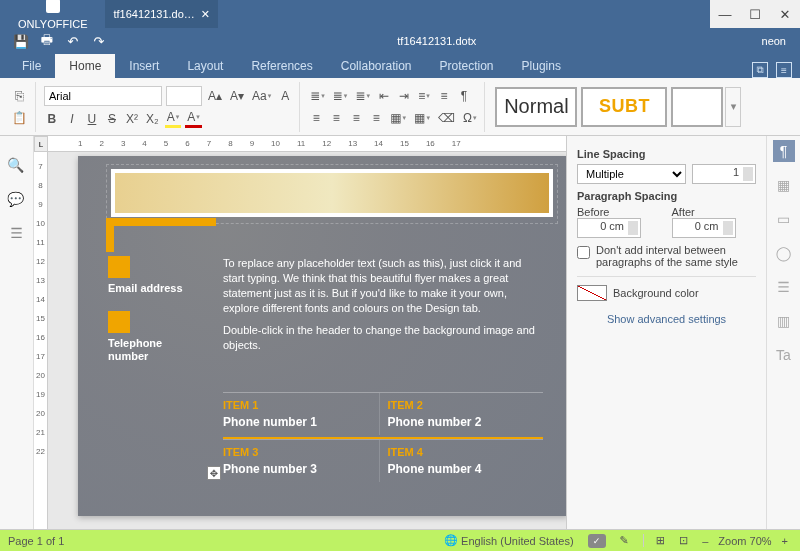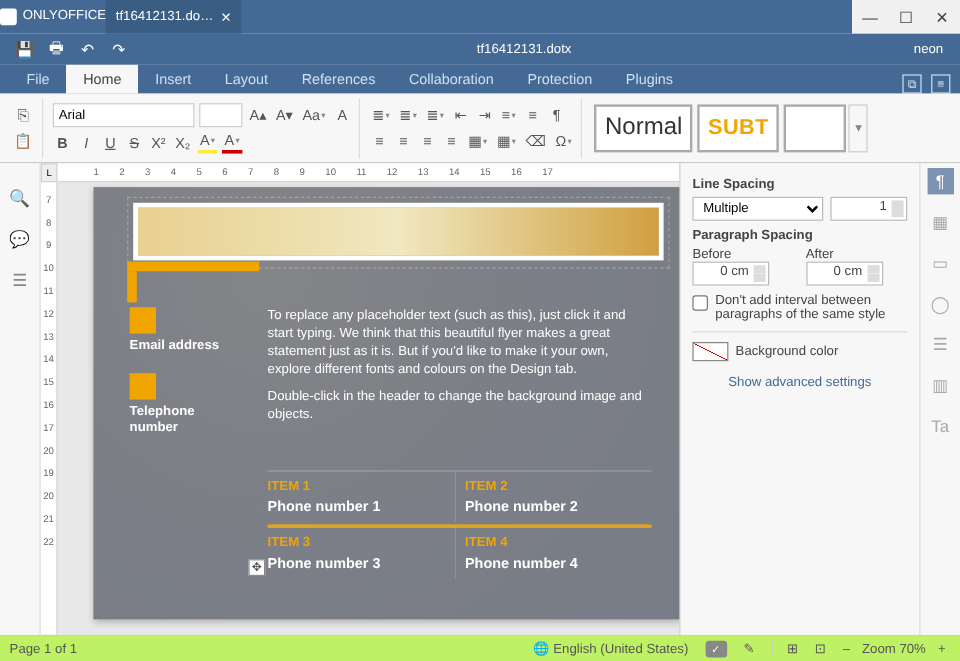--- a/index.html
+++ b/index.html
@@ -1,20 +1,20 @@
 <!DOCTYPE html>
 <html><head>
 <meta charset="utf-8">
 <style>
 * { box-sizing: border-box; margin: 0; padding: 0; font-family: Arial, sans-serif; }
 body { width: 800px; height: 551px; overflow: hidden; background: #f0f0f0; font-size: 11px; }
 
 
 .titlebar { height: 28px; background: #446995; display: flex; align-items: center; color: #fff; }
-.app-brand { display: flex; align-items: flex-start; gap: 5px; padding: 0 0; font-size: 11px; }
+.app-brand { display: flex; align-items: center; gap: 5px; padding: 0 18px; font-size: 11px; flex-direction: column; }
 .brand-icon { width: 14px; height: 14px; background: #fff; border-radius: 2px; display: inline-block; }
 .doc-tab { background: #3a5d84; height: 28px; display: flex; align-items: center; padding: 0 8px; gap: 6px; font-size: 11px; }
 .tab-close { cursor: pointer; }
 .titlebar-spacer { flex: 1; }
 .win-controls { display: flex; }
 .win-btn { width: 30px; height: 28px; display: flex; align-items: center; justify-content: center; color: #444; background: #f0f0f0; font-size: 13px; }
 
 
 .quickbar { height: 26px; background: #446995; display: flex; align-items: center; color: #fff; padding: 0 8px; }
 .quickbar .qbtn { width: 26px; height: 20px; display: flex; align-items: center; justify-content: center; font-size: 13px; }
@@ -32,21 +32,21 @@
 .ribbon { height: 58px; background: #f7f7f7; border-bottom: 1px solid #ccc; display: flex; align-items: center; padding: 4px 0 4px 4px; gap: 2px; }
 .ribbon-col { display: flex; flex-direction: column; gap: 4px; padding: 0 6px; border-right: 1px solid #ddd; height: 50px; justify-content: center;}
 .ribbon-row { display: flex; align-items: center; gap: 4px; }
 .rbtn { min-width: 16px; height: 18px; display: flex; align-items: center; justify-content: center; color: #555; font-size: 12px; cursor: pointer; padding: 0 2px;}
 .rbtn-dd::after { content: "▾"; font-size: 7px; margin-left: 1px; color:#888;}
 .font-sel { height: 20px; border: 1px solid #ccc; background: #fff; font-size: 11px; padding: 1px 4px; }
 .font-sel.name { width: 118px; }
 .font-sel.size { width: 36px; }
 .style-box { height: 40px; border: 2px solid #aaa; display: flex; align-items: center; justify-content: center; font-size: 20px; background:#fff; margin: 0 2px; }
 .style-normal { width: 82px; color: #333; }
-.style-subt { width: 68px; color: #f0a500; font-weight: bold; font-size: 18px; letter-spacing: 0.5px;}
+.style-subt { width: 86px; color: #f0a500; font-weight: bold; font-size: 18px; letter-spacing: 0.5px;}
 .style-empty { width: 52px; }
 .style-dd { width: 16px; display:flex;align-items:center;justify-content:center;color:#888;border:1px solid #ccc;height:40px;}
 
 
 .main { display: flex; height: calc(551px - 28px - 26px - 24px - 58px - 22px); }
 .left-tools { width: 34px; background: #f7f7f7; border-right: 1px solid #ddd; display: flex; flex-direction: column; align-items: center; padding-top: 20px; gap: 16px; }
 .left-tools .tool { width: 18px; height: 18px; color: #888; font-size: 14px; display:flex;align-items:center;justify-content:center;}
 
 .canvas-wrap { flex: 1; position: relative; background: #e8e8e8; overflow: hidden; }
 .ruler-h { position:absolute; top:0; left:14px; right:0; height:16px; background:#fff; border-bottom:1px solid #ccc; font-size:8px; color:#666; display:flex; align-items:center; padding-left:30px; overflow:hidden;}

